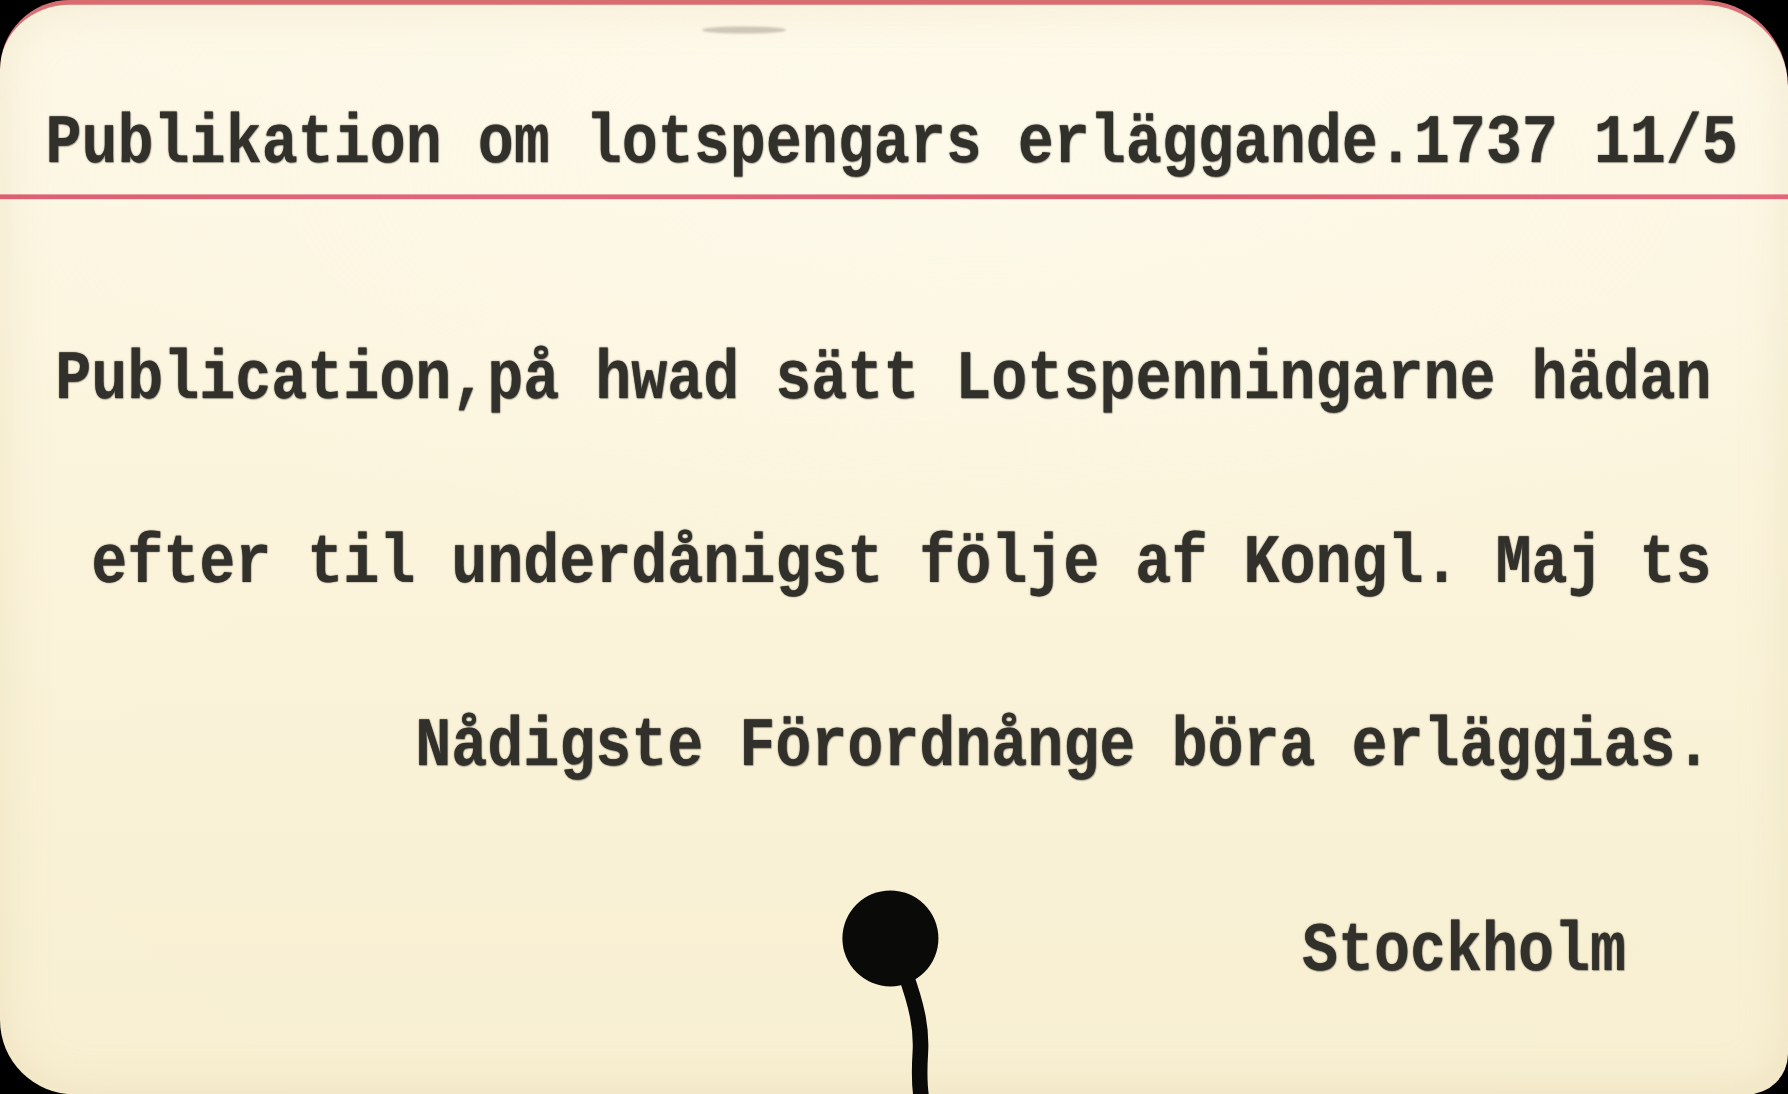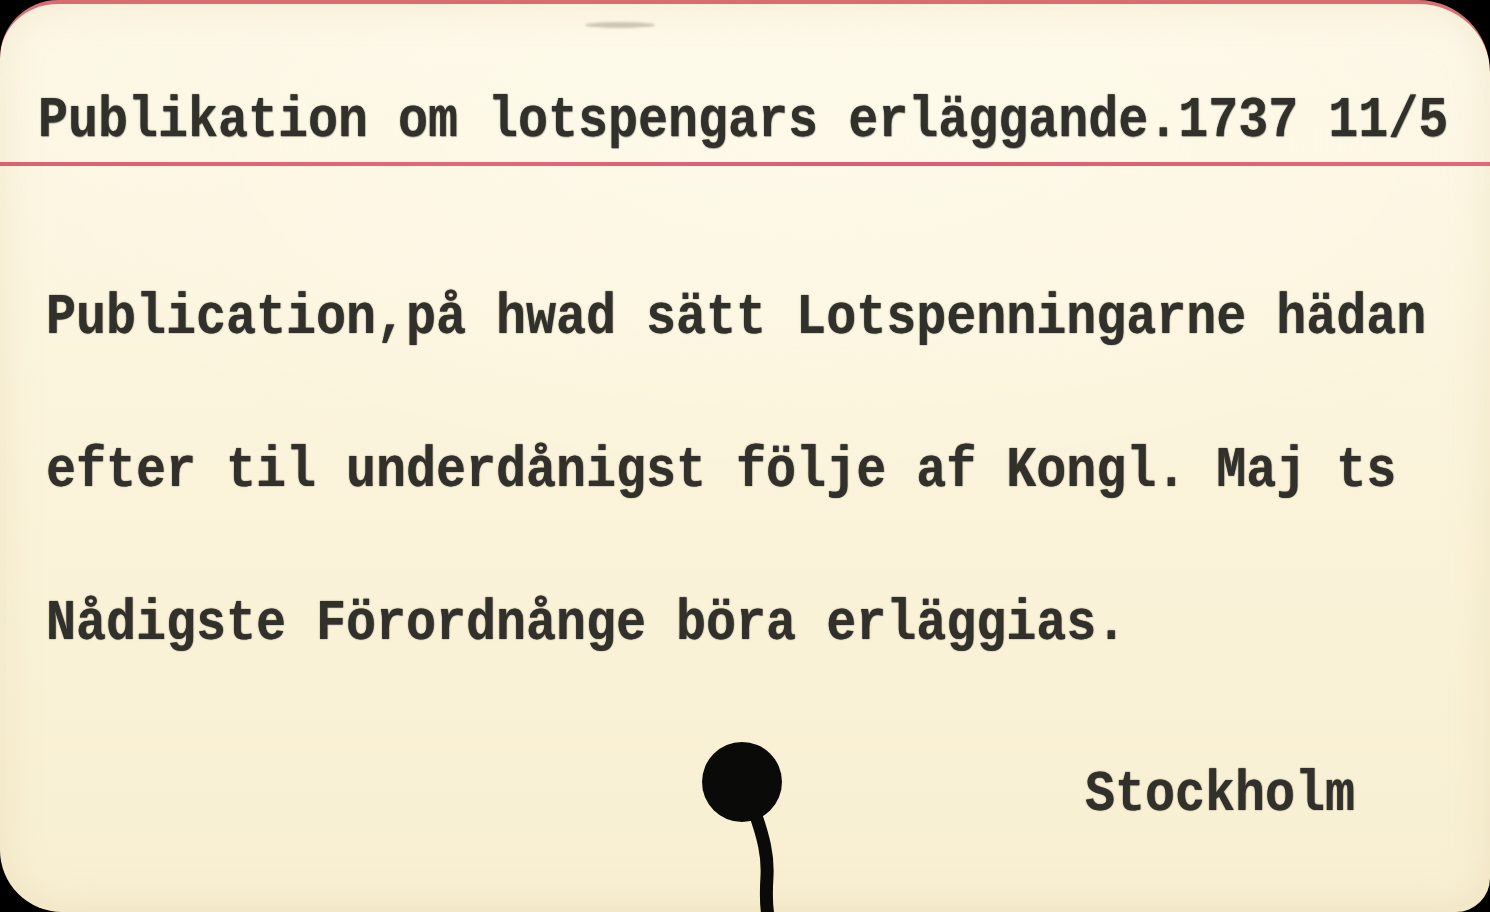--- a/index.html
+++ b/index.html
@@ -23,20 +23,21 @@
     top: 0;
     width: 1490px;
     height: 912px;
     box-sizing: border-box;
     border-radius: 58px 72px 34px 62px;
     background:
       radial-gradient(ellipse 1200px 500px at 55% 15%, rgba(255,252,238,0.55), rgba(255,252,238,0) 70%),
       linear-gradient(180deg, #fdf8e7 0%, #fbf4dc 45%, #f9f1d5 80%, #f8efd2 100%);
     border-top: 4px solid rgba(196, 38, 58, 0.65);
     box-shadow: inset 0 0 40px rgba(210, 190, 140, 0.25);
+    text-align: right;
   }
   .typewriter {
     position: absolute;
     color: #32302a;
     font-weight: bold;
     white-space: pre;
     text-shadow: 0 0 1.2px rgba(45, 43, 38, 0.75), 0.5px 0.5px 0.8px rgba(45,43,38,0.35);
     transform: scaleY(1.16);
     transform-origin: left top;
   }

